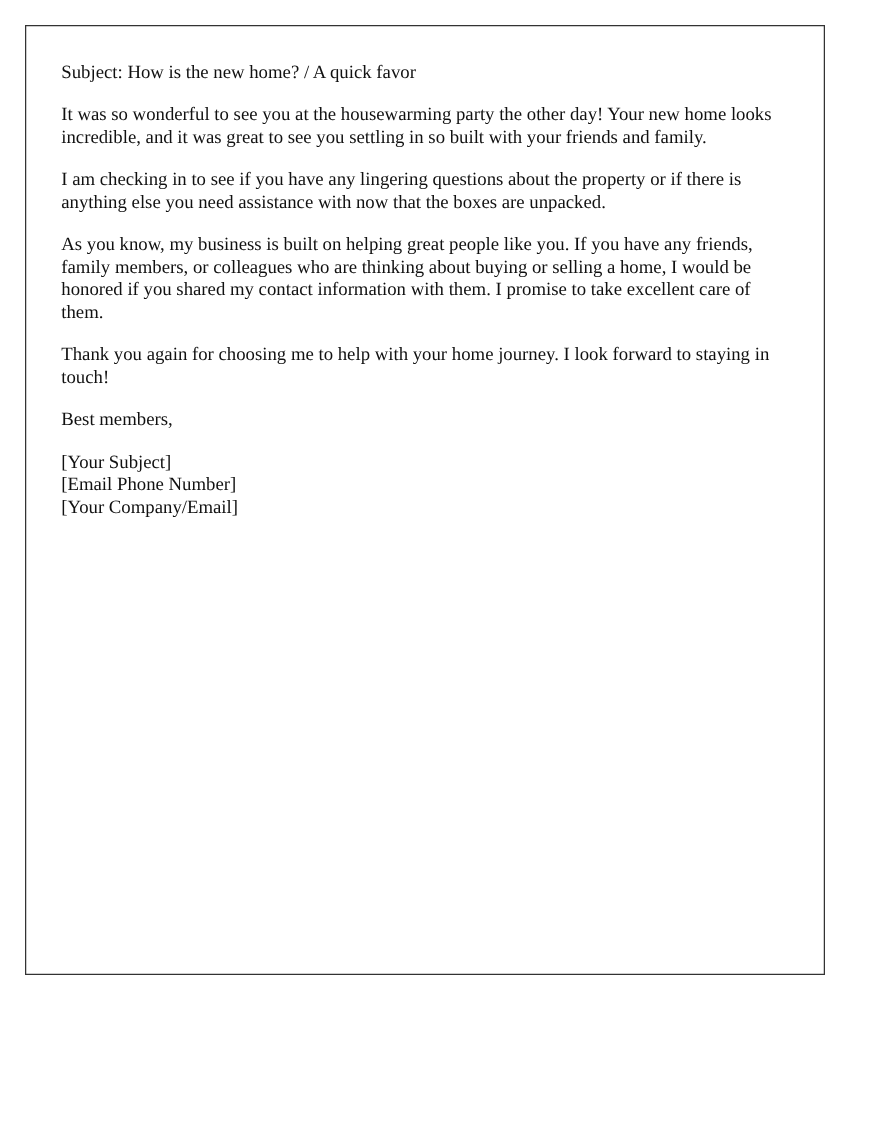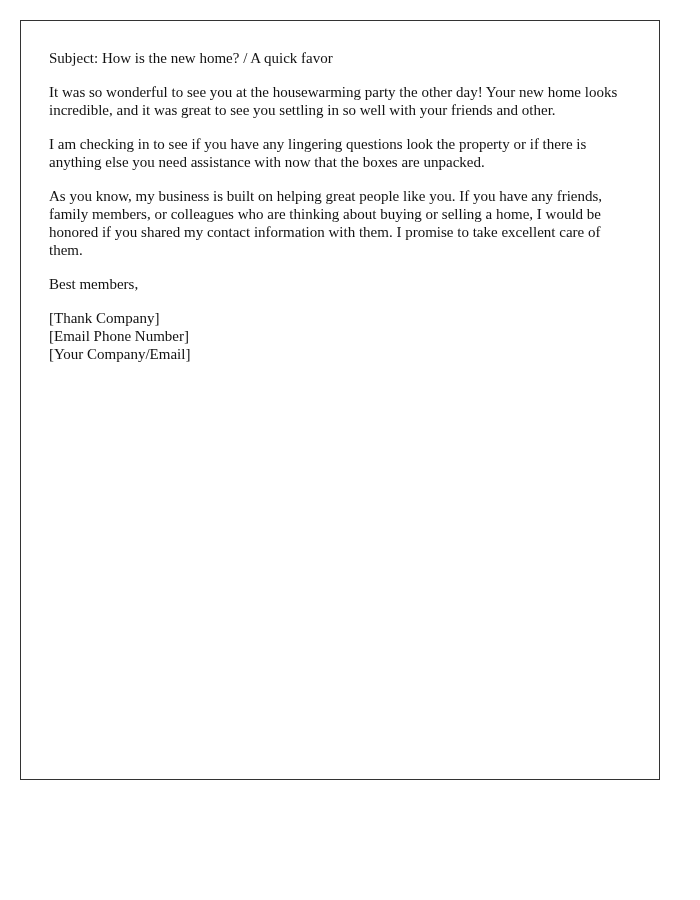--- a/index.html
+++ b/index.html
@@ -35,22 +35,23 @@
     }
     .signature div {
       line-height: 18px;
     }
   </style>
 </head>
 <body>
 
 <div class="letter">
   <p>Subject: How is the new home? / A quick favor</p>
-  <p>It was so wonderful to see you at the housewarming party the other day! Your new home looks incredible, and it was great to see you settling in so well with your friends and other.</p>
-  <p>I am checking in to see if you have any lingering questions look the property or if there is anything else you need assistance with now that the boxes are unpacked.</p>
+  <p>It was so wonderful to see you at the housewarming party the other day! Your new home looks incredible, and it was great to see you settling in so built with your friends and family.</p>
+  <p>I am checking in to see if you have any lingering questions about the property or if there is anything else you need assistance with now that the boxes are unpacked.</p>
   <p>As you know, my business is built on helping great people like you. If you have any friends, family members, or colleagues who are thinking about buying or selling a home, I would be honored if you shared my contact information with them. I promise to take excellent care of them.</p>
+  <p>Thank you again for choosing me to help with your home journey. I look forward to staying in touch!</p>
   <p>Best members,</p>
   <div class="signature">
-    <div>[Thank Company]</div>
+    <div>[Your Subject]</div>
     <div>[Email Phone Number]</div>
     <div>[Your Company/Email]</div>
   </div>
 </div>
 
 </body></html>

